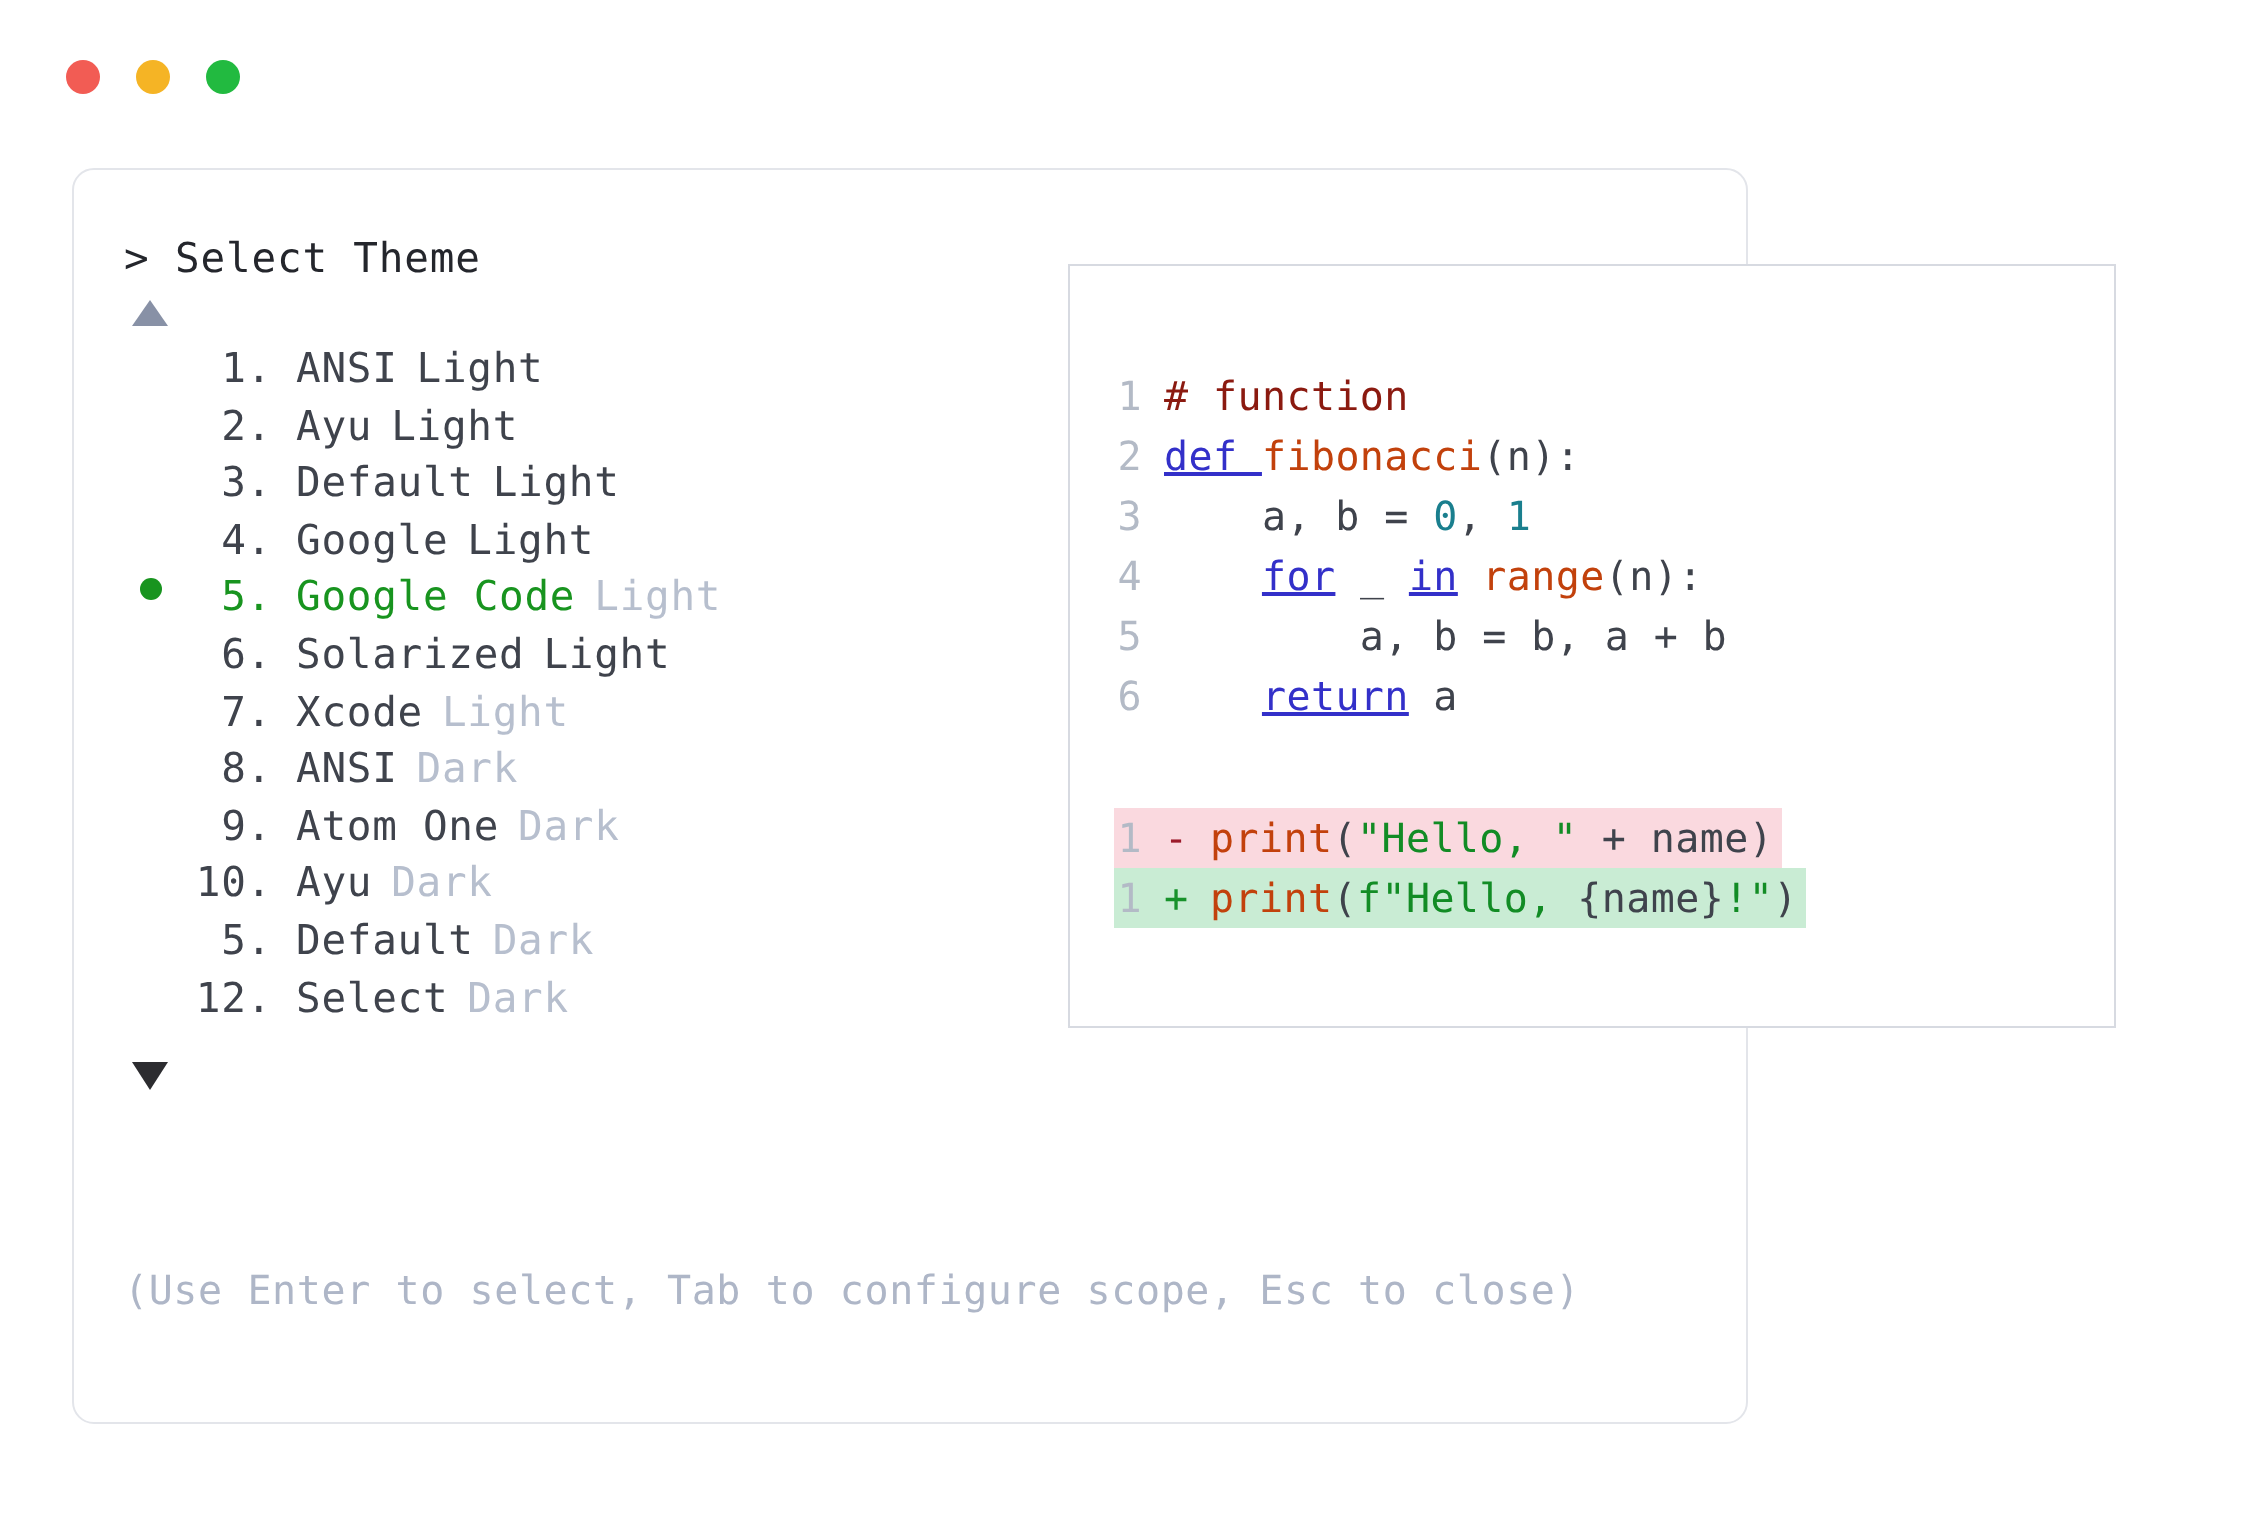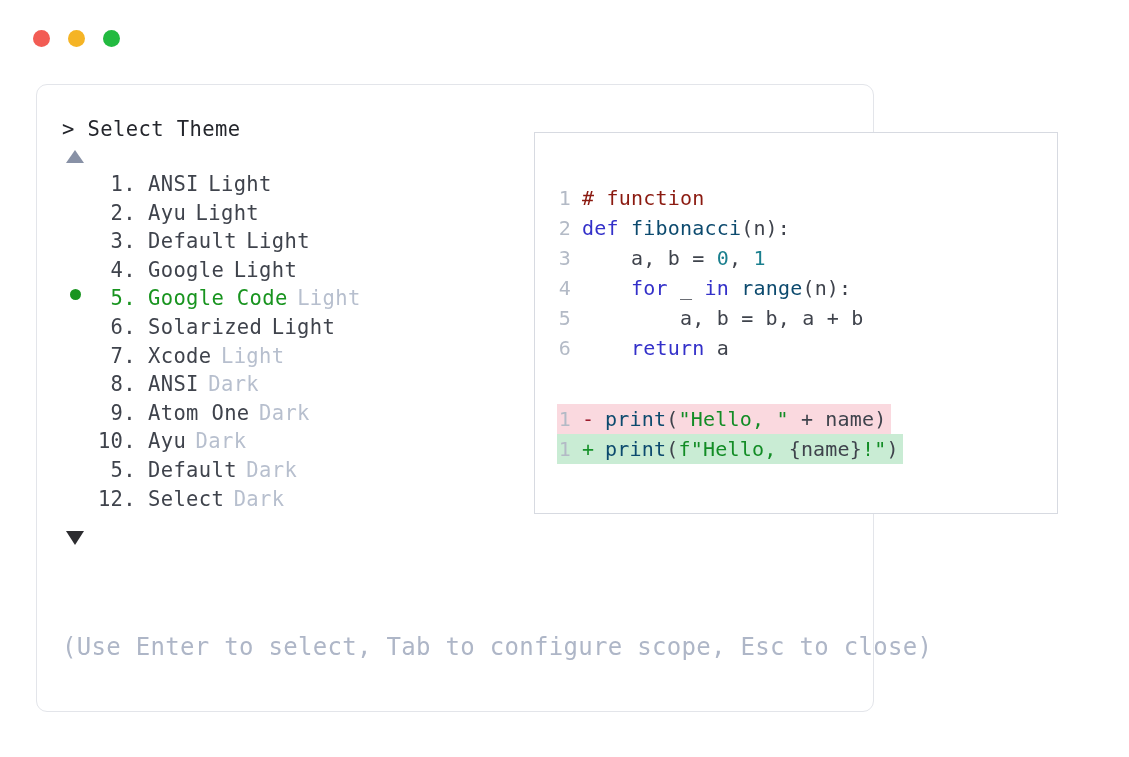--- a/index.html
+++ b/index.html
@@ -111,21 +111,21 @@
     width: 0; height: 0;
     border-left: 9px solid transparent;
     border-right: 9px solid transparent;
     border-top: 14px solid #2c2c30;
   }
 
   #hint-line {
     position: absolute;
     left: 25px;
     top: 548px;
-    font-size: 24px;
+    font-size: 20px;
     letter-spacing: 0.3px;
     color: #aeb6c7;
     white-space: pre;
   }
 
   
   #preview-panel {
     position: absolute;
     left: 497px;
     top: 29px;
@@ -181,22 +181,22 @@
     padding-right: 4px;
   }
   .diff-del { background: #fad9df; }
   .diff-add { background: #c9ecd4; }
   .diff-sign { width: 13px; flex: 0 0 13px; margin-right: 10px; }
   .sign-del { color: #9c1b2b; }
   .sign-add { color: #17922b; }
 
   
   .tok-comment { color: #8b1a10; }
-  .tok-keyword { color: #3330c9; }
-  .tok-func    { color: #0c4a6e; }
+  .tok-keyword { color: #3330c9; text-decoration: underline; }
+  .tok-func    { color: #c2410c; }
   .tok-plain   { color: #3f434c; }
   .tok-number  { color: #1a7f8e; }
   .tok-string  { color: #128c25; }
   .tok-punct   { color: #3f434c; }
 </style>
 </head>
 <body>
 
 <div id="window-dots">
   <div class="dot dot-close"></div>

